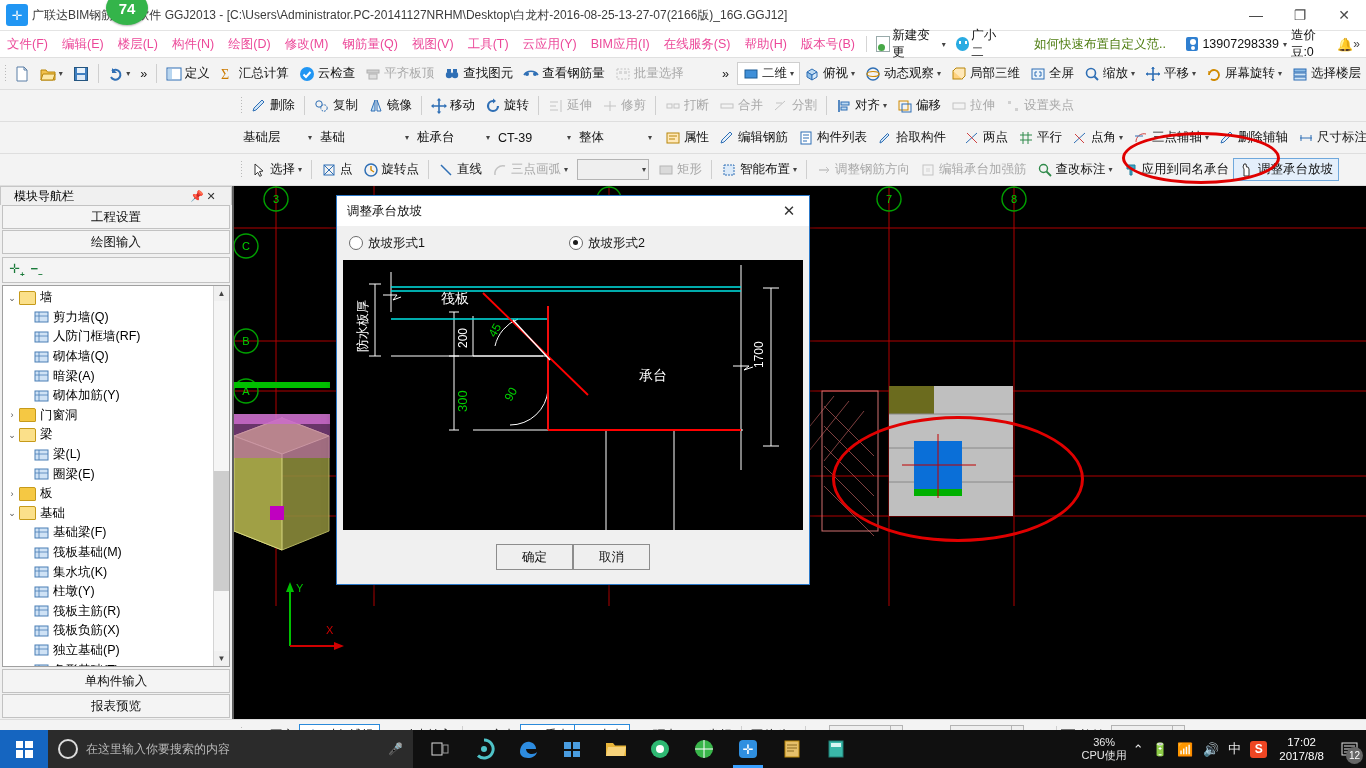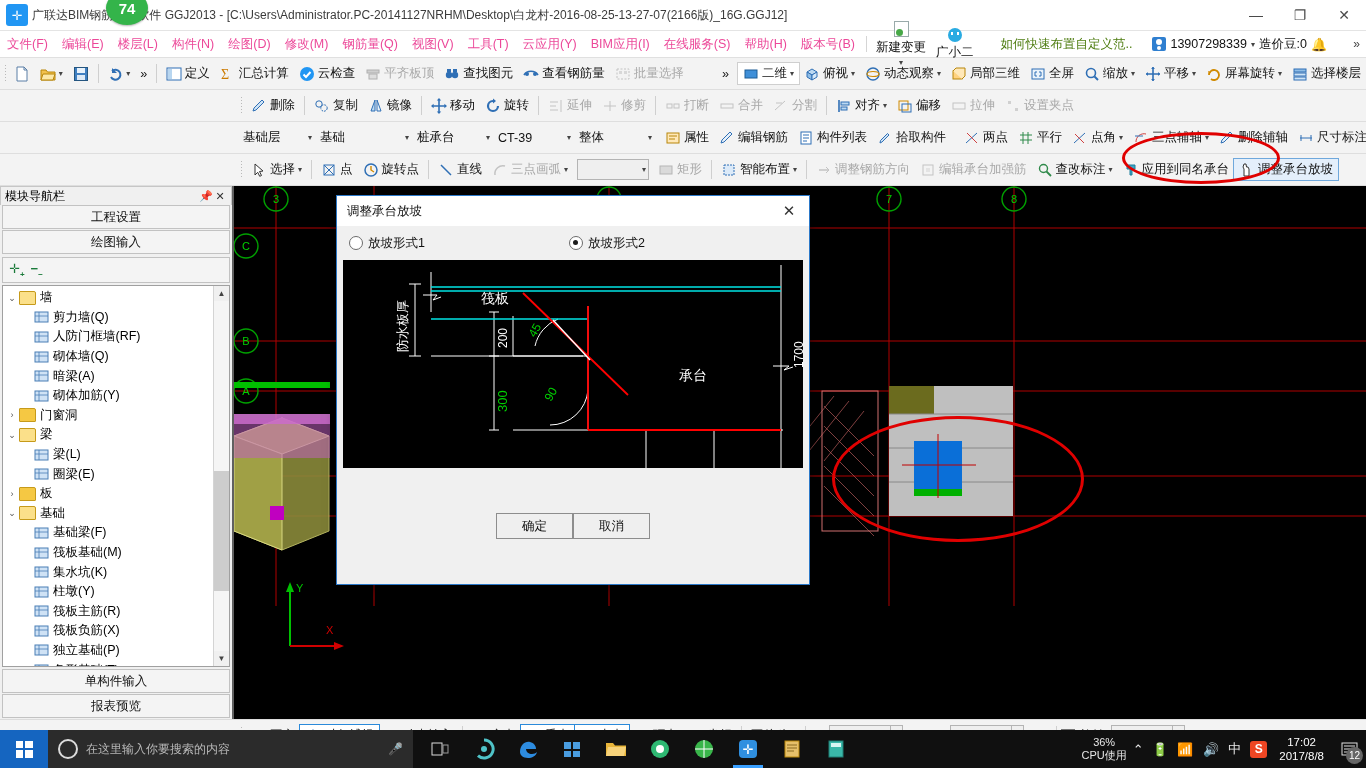--- a/index.html
+++ b/index.html
@@ -16,21 +16,21 @@
   .tb-icon{width:22px;height:22px;margin:0 4px 0 6px;background:#2196f3;border-radius:3px;color:#fff;font-size:13px;display:flex;align-items:center;justify-content:center;font-weight:bold;}
   .tb-title{font-size:12px;color:#3b3b3b;white-space:nowrap;}
   .tb-badge{position:absolute;left:106px;top:-9px;width:42px;height:34px;border-radius:50%;background:#34b44a;color:#fff;font-size:15px;font-weight:bold;display:flex;align-items:center;justify-content:center;box-shadow:0 1px 2px rgba(0,0,0,.3);}
   .tb-ctrls{margin-left:auto;display:flex;}
   .tb-btn{width:44px;height:30px;display:flex;align-items:center;justify-content:center;color:#4a4a4a;font-size:14px;}
 
   
   .menubar{height:26px;background:#ffffff;display:flex;align-items:center;border-bottom:1px solid #e0e0e0;position:relative;}
   .menu-item{padding:3px 7px;font-size:12.5px;color:#ec4899;white-space:nowrap;}
   .menu-sep{width:1px;height:16px;background:#d5d5d5;margin:0 4px;}
-  .mb-green{display:flex;align-items:center;gap:2px;padding:1px 5px;font-size:12.5px;color:#111;flex-direction:column;}
+  .mb-green{display:flex;align-items:center;gap:2px;padding:1px 5px;font-size:12.5px;color:#111;}
   .ic-newchg{width:13px;height:14px;background:#fff;border:1px solid #9aa;position:relative;}
   .ic-newchg:after{content:"";position:absolute;left:1px;bottom:0px;width:7px;height:7px;border-radius:50%;background:#47a847;}
   .ic-face{width:14px;height:14px;border-radius:50%;background:#29abe2;position:relative;}
   .ic-face:before{content:"";position:absolute;left:3px;top:4px;width:2px;height:3px;background:#fff;box-shadow:6px 0 0 #fff;}
   .mb-link{color:#4d7c0f;font-size:12.5px;margin-left:22px;white-space:nowrap;}
   .mb-user{display:flex;align-items:center;gap:4px;margin-left:20px;font-size:12.5px;color:#111;}
   .ic-user{width:14px;height:14px;background:#2f7fd0;border-radius:2px;position:relative;}
   .ic-user:after{content:"";position:absolute;left:4px;top:2px;width:6px;height:6px;border-radius:50%;background:#fff;box-shadow:0 6px 0 -1px #fff;}
   .caret{font-size:8px;color:#444;}
   .ic-bell{color:#2196f3;font-size:13px;}
@@ -41,21 +41,21 @@
   .tool{display:flex;align-items:center;gap:3px;padding:2px 5px;font-size:12.5px;color:#111;white-space:nowrap;}
   .tool.dis{color:#a8a8a8;}
   .vsep{width:1px;height:19px;background:#cfcfcf;margin:0 4px;}
   .grip{width:3px;height:19px;margin:0 3px 0 4px;background-image:radial-gradient(circle,#b9b9b9 1px,transparent 1px);background-size:3px 3px;}
   .ico{width:16px;height:16px;display:inline-block;position:relative;flex:none;}
 
   .main{display:flex;height:calc(730px - 30px - 26px - 31px - 31px - 31px - 27px - 21px);}
 
   
   .leftpanel{width:232px;background:#f0f0f0;border-right:2px solid #606060;display:flex;flex-direction:column;}
-  .panelhead{height:18px;background:#f0f0f0;display:flex;align-items:center;padding:0 4px;font-size:12px;border:1px solid #c6c6c6;border-bottom:none;}
+  .panelhead{height:18px;background:#f0f0f0;display:flex;align-items:center;padding:0 13px;font-size:12px;border:1px solid #c6c6c6;border-bottom:none;}
   .panelhead .ttl{flex:1;}
   .panelhead .pin,.panelhead .cls{width:14px;text-align:center;color:#333;font-size:11px;}
   .pbtn{height:22px;margin:0 2px 1px 2px;background:#f4f4f4;border:1px solid #c2c2c2;display:flex;align-items:center;justify-content:center;font-size:12.5px;color:#111;}
   .pbar{height:24px;border:1px solid #c2c2c2;margin:2px;display:flex;align-items:center;gap:6px;padding:0 6px;background:#f4f4f4;}
   .treewrap{flex:1;background:#fff;border:1px solid #a0a0a0;margin:0 2px 2px 2px;display:flex;overflow:hidden;position:relative;}
   .tree{flex:1;overflow:hidden;padding:2px 0 0 2px;}
   .tnode{height:19.6px;display:flex;align-items:center;font-size:12.5px;color:#000;white-space:nowrap;}
   .tw{width:14px;text-align:center;color:#555;font-size:9px;flex:none;}
   .tindent{width:14px;flex:none;}
   .folder{width:15px;height:12px;background:#f5c843;border:1px solid #c69a1a;border-radius:1px 2px 1px 1px;margin-right:4px;flex:none;position:relative;}
@@ -70,21 +70,21 @@
   .canvas{flex:1;background:#000;position:relative;overflow:hidden;}
 
   
   .dialog{position:absolute;left:102px;top:9px;width:472px;height:388px;background:#f0f0f0;border:1px solid #2b78c8;box-shadow:0 2px 10px rgba(0,0,0,.5);display:flex;flex-direction:column;}
   .dlg-title{height:30px;background:#fff;display:flex;align-items:center;padding:0 0 0 10px;font-size:12.5px;color:#111;}
   .dlg-x{margin-left:auto;width:40px;height:30px;display:flex;align-items:center;justify-content:center;font-size:15px;color:#333;}
   .dlg-opts{height:34px;display:flex;align-items:center;padding:0 12px;}
   .radio{display:flex;align-items:center;gap:5px;font-size:12.5px;color:#111;}
   .rdot{width:12px;height:12px;border:1px solid #6b6b6b;border-radius:50%;background:#fff;position:relative;flex:none;}
   .rdot.on:after{content:"";position:absolute;left:2.5px;top:2.5px;width:5px;height:5px;border-radius:50%;background:#1b1b1b;}
-  .dlg-canvas{margin:0 6px;height:208px;background:#000;position:relative;overflow:hidden;padding-left:40px;}
+  .dlg-canvas{margin:0 6px;height:270px;background:#000;position:relative;overflow:hidden;}
   .dlg-foot{flex:1;display:flex;align-items:center;justify-content:center;}
   .dbtn{width:75px;height:24px;background:#efefef;border:1px solid #8d8d8d;font-size:12.5px;color:#111;display:flex;align-items:center;justify-content:center;}
 
   
   .snapbar{height:31px;background:#f3f3f3;display:flex;align-items:center;border-top:1px solid #dcdcdc;}
   .snapbar .tool.on{background:#fff;outline:1px solid #2b8ada;}
   .numbox{width:56px;height:19px;background:#efefef;border:1px solid #b4b4b4;font-size:11.5px;color:#444;text-align:right;padding:0 2px;display:flex;align-items:center;justify-content:flex-end;}
   .spin{width:11px;height:19px;border:1px solid #b4b4b4;border-left:none;background:#efefef;display:flex;flex-direction:column;align-items:center;justify-content:center;font-size:6px;color:#333;line-height:6px;}
   .chk{width:12px;height:12px;border:1px solid #777;background:#fff;}
   .combo{width:60px;height:19px;background:#efefef;border:1px solid #b4b4b4;display:flex;align-items:center;padding:0 2px;font-size:11.5px;}

